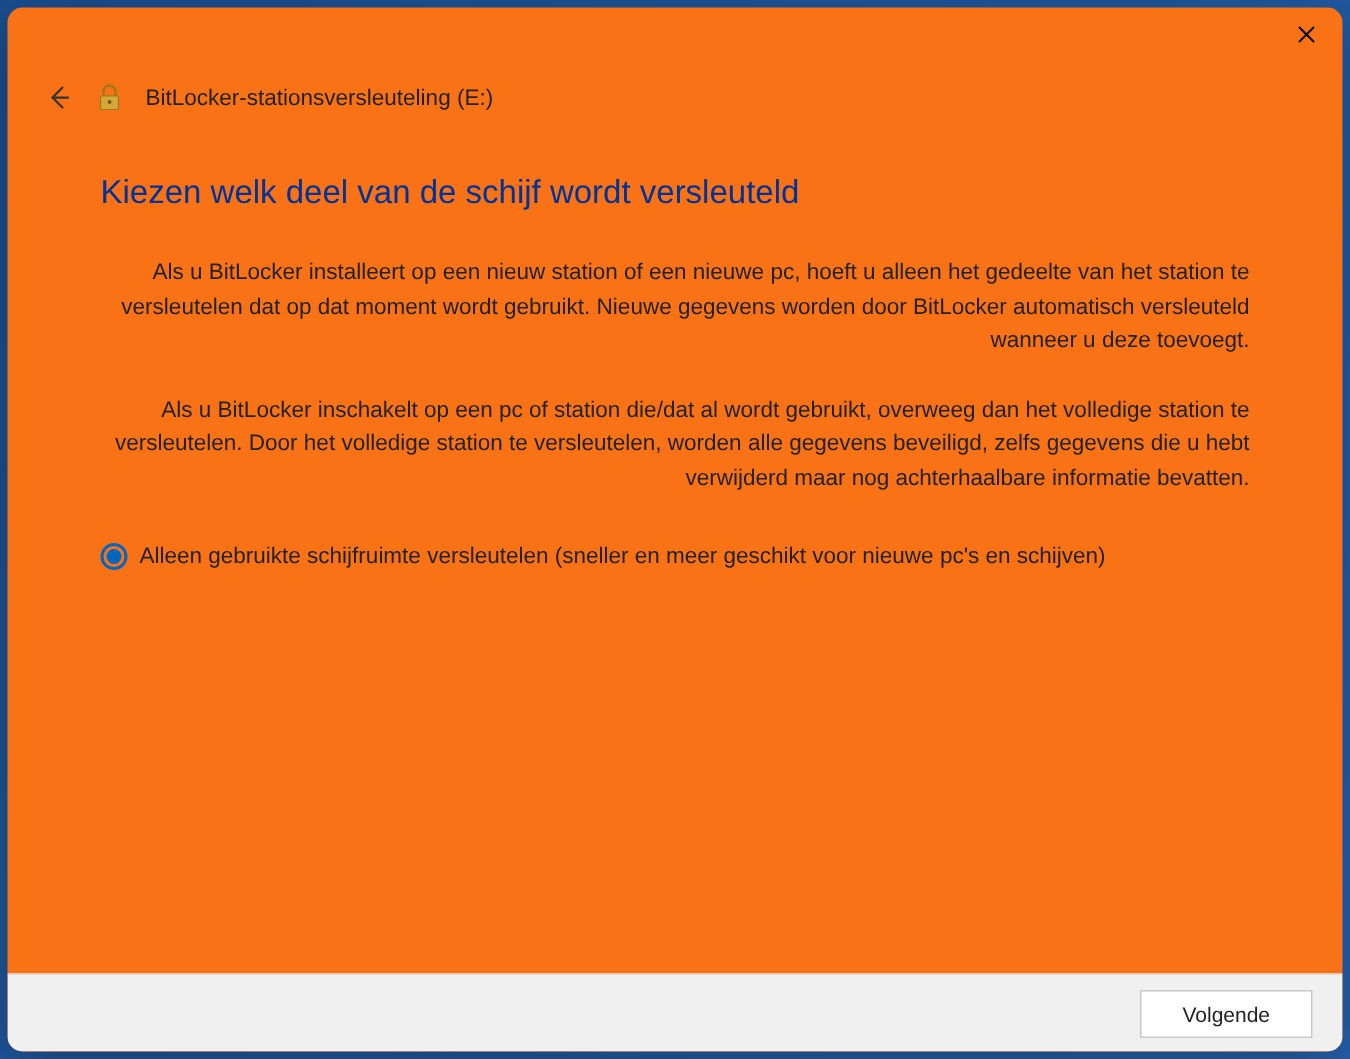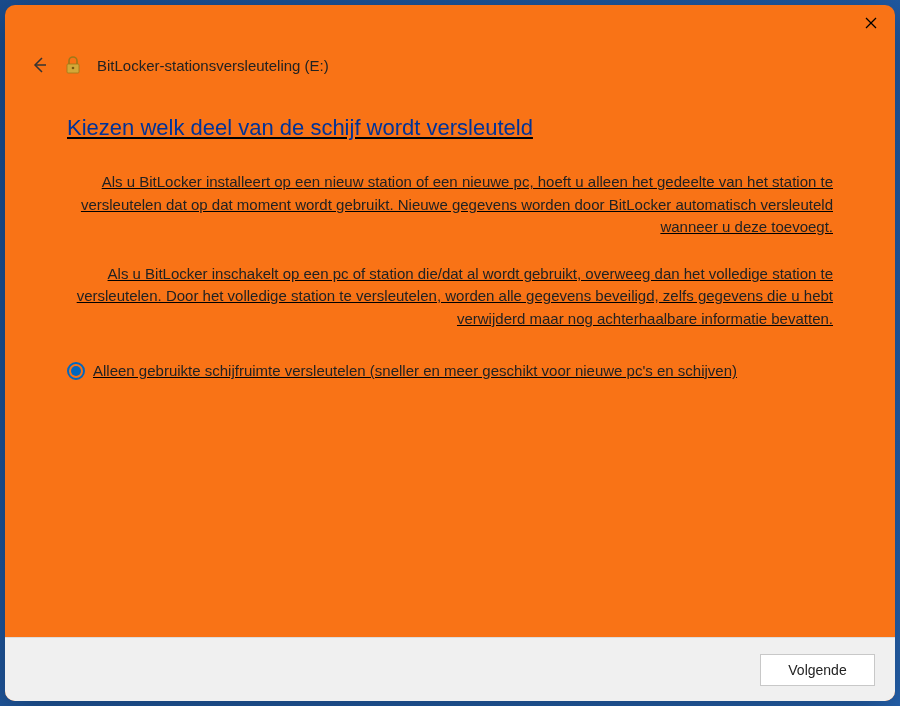--- a/index.html
+++ b/index.html
@@ -68,21 +68,20 @@
       justify-content: center;
     }
     .window-title {
       font-size: 15px;
       color: #222;
     }
     .content {
       flex: 1;
       padding: 40px 62px 0 62px;
       overflow: auto;
-      text-decoration: underline;
     }
     .page-heading {
       font-size: 22px;
       color: #003399;
       font-weight: 400;
       margin-bottom: 30px;
     }
     .para {
       font-size: 15px;
       color: #222;
@@ -123,21 +122,21 @@
       border-radius: 50%;
     }
     .radio-label {
       font-size: 15px;
       color: #222;
       line-height: 1.4;
     }
     .footer {
       background: #f0f0f0;
       border-top: 1px solid #dcdcdc;
-      height: 64px;
+      height: 52px;
       display: flex;
       align-items: center;
       justify-content: flex-end;
       padding: 0 20px;
       gap: 10px;
     }
     .btn {
       background: #ffffff;
       border: 1px solid #c8c8c8;
       padding: 7px 0;

